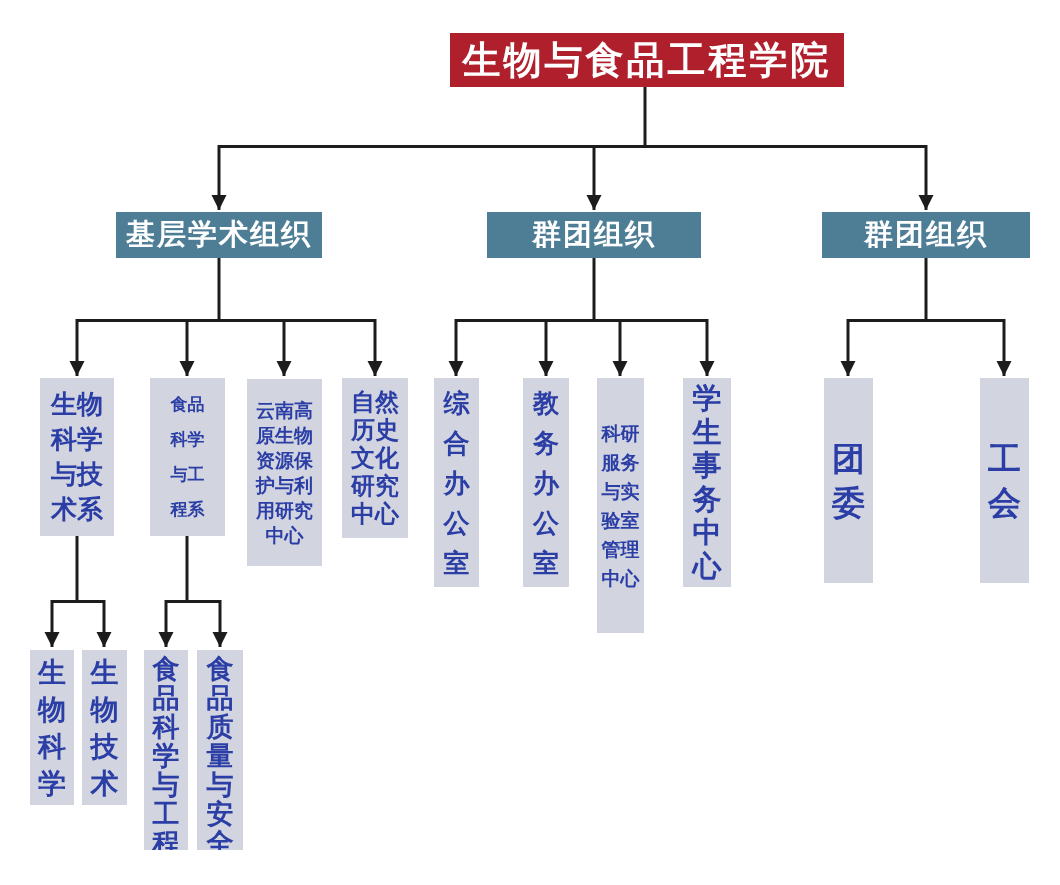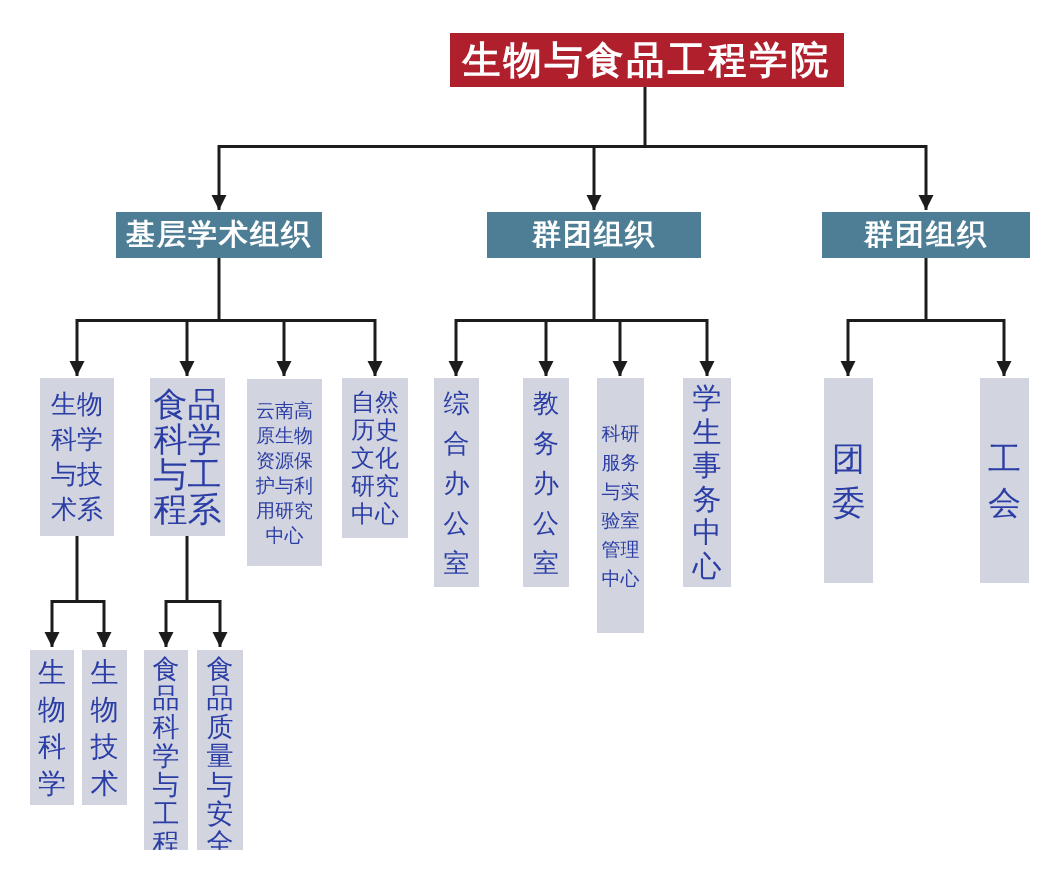--- a/index.html
+++ b/index.html
@@ -43,21 +43,21 @@
     font-weight: bold;
     font-size: 29px;
     letter-spacing: 2px;
     display: flex;
     align-items: center;
     justify-content: center;
   }
   .node {
     background: var(--node-bg);
     color: var(--node-text);
-    font-weight: normal;
+    font-weight: bold;
     white-space: pre-line;
     text-align: center;
     display: flex;
     align-items: center;
     justify-content: center;
     overflow: hidden;
   }
   .node.top-align { align-items: flex-start; padding-top: 5px; }
 </style>
 </head>
@@ -111,21 +111,21 @@
   <div class="abs title-box" style="left:450px;top:33px;width:394px;height:54px">生物与食品工程学院</div>
 
   <div class="abs branch-box" style="left:116px;top:212px;width:206px;height:46px">基层学术组织</div>
   <div class="abs branch-box" style="left:487px;top:212px;width:214px;height:46px">群团组织</div>
   <div class="abs branch-box" style="left:822px;top:212px;width:208px;height:46px">群团组织</div>
 
   <div class="abs node" style="left:40px;top:378px;width:74px;height:158px;font-size:26px;line-height:35px">生物
 科学
 与技
 术系</div>
-  <div class="abs node" style="left:150px;top:378px;width:75px;height:158px;font-size:34px;line-height:35px">食品
+  <div class="abs node" style="left:150px;top:378px;width:75px;height:158px;font-size:17px;line-height:35px">食品
 科学
 与工
 程系</div>
   <div class="abs node" style="left:247px;top:379px;width:75px;height:187px;font-size:19px;line-height:25px">云南高
 原生物
 资源保
 护与利
 用研究
 中心</div>
   <div class="abs node" style="left:342px;top:378px;width:66px;height:160px;font-size:24px;line-height:28px">自然

